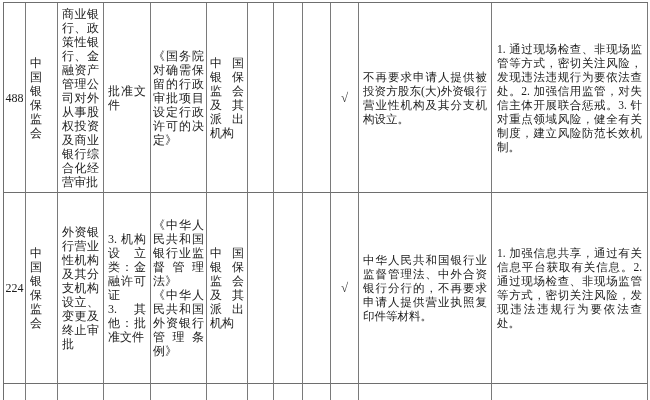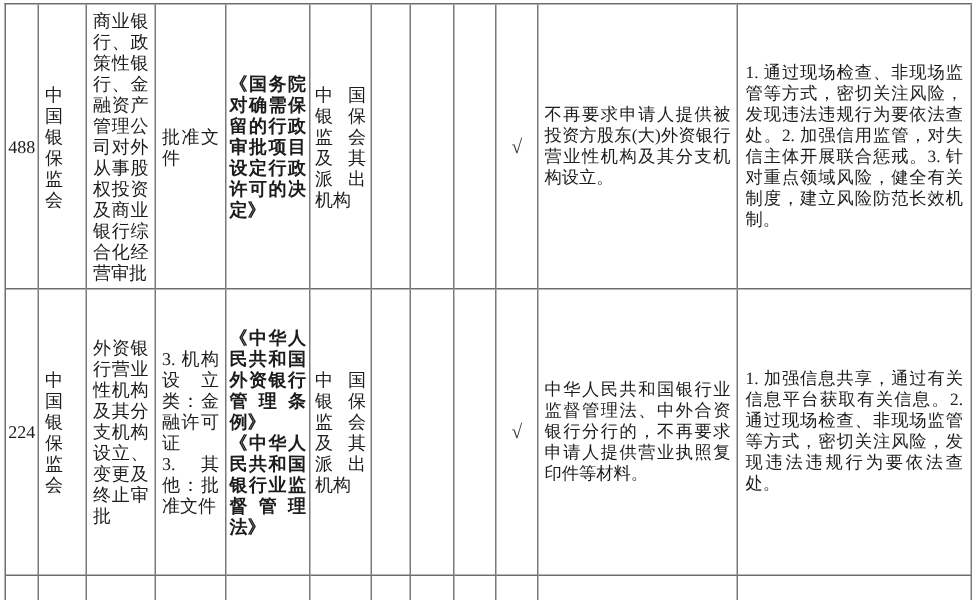--- a/index.html
+++ b/index.html
@@ -38,21 +38,21 @@
     line-height: 14px;
     text-align: justify;
     text-justify: inter-ideograph;
     word-break: break-all;
     padding: 0 3px;
   }
   .cell.c-serial .txt { text-align: center; padding: 0 1px; }
   .cell.c-dept .txt { padding: 0 4px; }
   .cell.c-item .txt { padding: 0 4px; }
   .cell.c-doc .txt { padding: 0 4px; }
-  .cell.c-basis .txt { padding: 0 2px; font-weight: bold; }
+  .cell.c-basis .txt { padding: 0 2px; }
   .cell.c-auth .txt { padding: 0 3px; }
   .cell.c-check .txt { text-align: center; font-size: 13px; color: #3a3a3a; padding: 0; }
   .cell.c-adjust .txt { font-size: 11.5px; line-height: 14px; padding: 0 4px; }
   .cell.c-measure .txt { font-size: 11.5px; line-height: 14px; padding: 0 5px; }
   .block { display: block; }
 </style>
 </head>
 <body>
 
 <div class="doc-table">
@@ -100,22 +100,22 @@
     <span class="txt">外资银行营业性机构及其分支机构设立、变更及终止审批</span>
   </div>
   <div class="cell c-doc">
     <span class="txt">
       <span class="block">3. 机构设立类：金融许可证</span>
       <span class="block">3. 其他：批准文件</span>
     </span>
   </div>
   <div class="cell c-basis">
     <span class="txt">
+      <span class="block">《中华人民共和国银行业监督管理法》</span>
       <span class="block">《中华人民共和国外资银行管理条例》</span>
-      <span class="block">《中华人民共和国银行业监督管理法》</span>
     </span>
   </div>
   <div class="cell c-auth">
     <span class="txt">中国银保监会及其派出机构</span>
   </div>
   <div class="cell"></div>
   <div class="cell"></div>
   <div class="cell"></div>
   <div class="cell c-check">
     <span class="txt">√</span>

